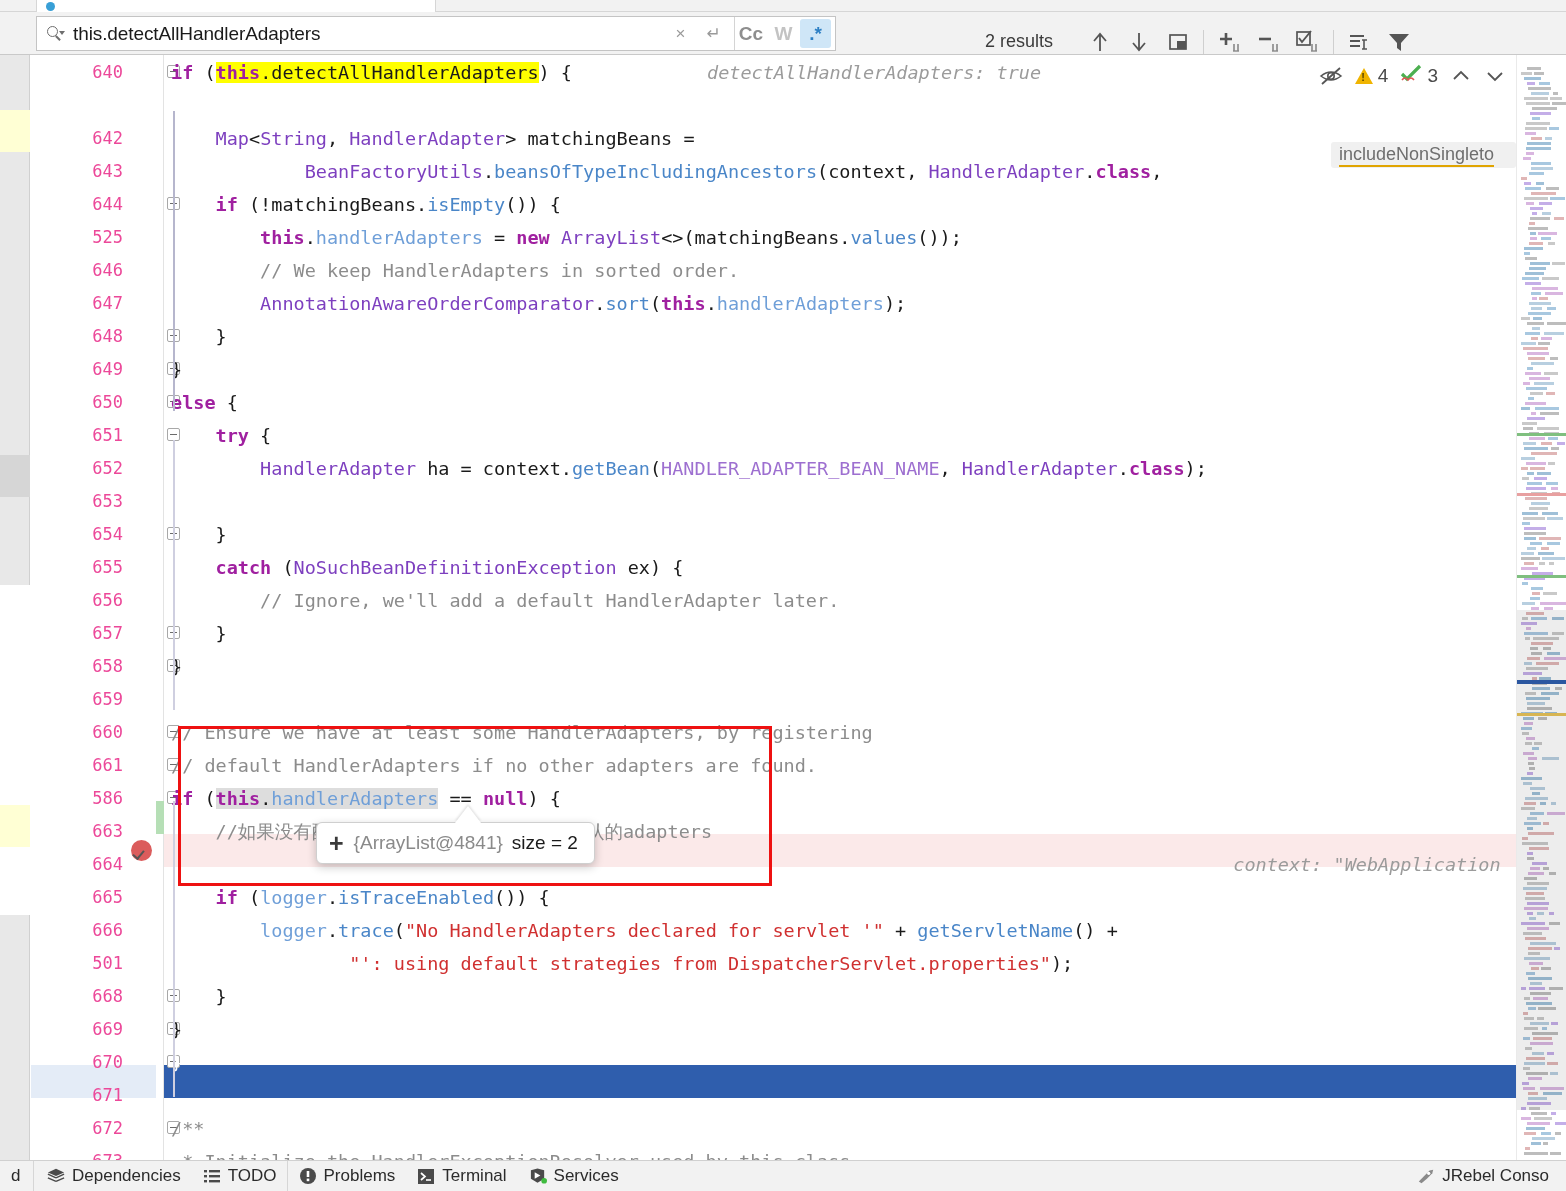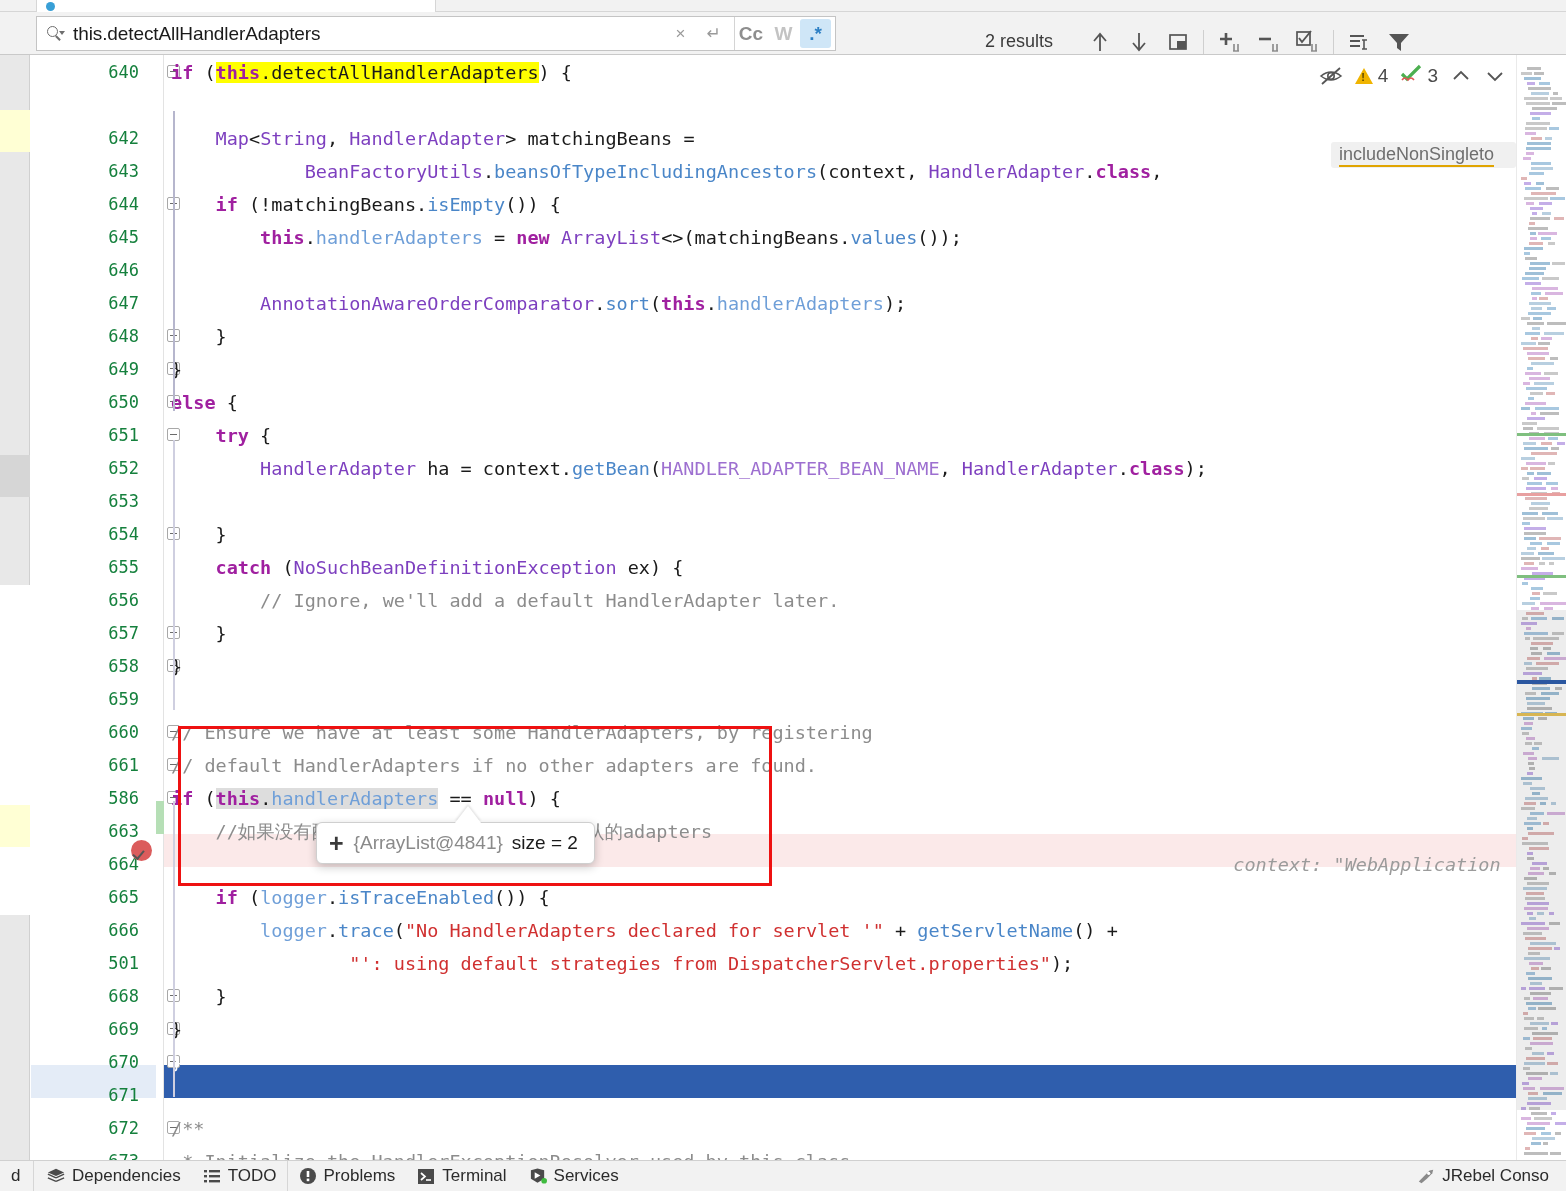--- a/index.html
+++ b/index.html
@@ -99,23 +99,23 @@
     width: 1485px; height: 1105px; background: #ffffff; overflow: hidden;
   }
   .gutter {
     position: absolute; left: 0; top: 0; width: 133px; height: 1105px;
     background: #ffffff; border-right: 1px solid #e3e3e3;
   }
   .codearea { position: absolute; left: 0; top: 0; width: 1485px; height: 1105px; }
 
   .row { position: absolute; left: 0; width: 1485px; height: 33px; }
   .lineno {
-    position: absolute; left: 16px; width: 92px; text-align: right;
+    position: absolute; left: 0; width: 92px; text-align: right;
     font-family: "DejaVu Sans Mono", monospace; font-size: 17px;
-    color: #15803d; line-height: 33px;
+    color: #ec4899; line-height: 33px;
   }
   .codetext {
     position: absolute; left: 140px; top: 0; height: 33px; line-height: 33px;
     font-family: "DejaVu Sans Mono", monospace; font-size: 18.5px;
     color: #1a1a1a; white-space: pre;
   }
   
   .kw   { color: #a020a0; font-weight: bold; }
   .cmt  { color: #8c8c8c; }
   .str  { color: #d03030; }
@@ -347,25 +347,26 @@
           <div class="codetext">            <span class="typ">BeanFactoryUtils</span>.<span class="mth">beansOfTypeIncludingAncestors</span>(context, <span class="typ">HandlerAdapter</span>.<span class="kw">class</span>,</div>
         </div>
         <div class="row" style="top: 133px;">
           <div class="lineno">644</div>
           <div class="fold">
             <div class="box"></div>
           </div>
           <div class="codetext">    <span class="kw">if</span> (!matchingBeans.<span class="mth">isEmpty</span>()) {</div>
         </div>
         <div class="row" style="top: 166px;">
-          <div class="lineno">645</div>
+          <div class="lineno">525</div>
           <div class="codetext">        <span class="kw">this</span>.<span class="fld">handlerAdapters</span> = <span class="kw">new</span> <span class="typ">ArrayList</span>&lt;&gt;(matchingBeans.<span class="mth">values</span>());</div>
         </div>
         <div class="row" style="top: 199px;">
           <div class="lineno">646</div>
+          <div class="codetext">        <span class="cmt">// We keep HandlerAdapters in sorted order.</span></div>
         </div>
         <div class="row" style="top: 232px;">
           <div class="lineno">647</div>
           <div class="codetext">        <span class="typ">AnnotationAwareOrderComparator</span>.<span class="mth">sort</span>(<span class="kw">this</span>.<span class="fld">handlerAdapters</span>);</div>
         </div>
         <div class="row" style="top: 265px;">
           <div class="lineno">648</div>
           <div class="fold">
             <div class="box"></div>
           </div>
@@ -501,20 +502,21 @@
           <div class="lineno">672</div>
           <div class="fold">
             <div class="box"></div>
           </div>
           <div class="codetext"><span class="cmt">/**</span></div>
         </div>
         <div class="row" style="top: 1090px;">
           <div class="lineno">673</div>
           <div class="codetext"><span class="cmt"> * Initialize the HandlerExceptionResolver used by this class.</span></div>
         </div>
+        <div style="position: absolute; left: 676px; top: 1px; height: 33px; line-height: 33px; font-family: &quot;DejaVu Sans Mono&quot;, monospace; font-size: 18.5px; color: rgb(155, 155, 155); font-style: italic; white-space: pre;">detectAllHandlerAdapters: true</div>
         <div style="position: absolute; left: 1180px; top: 793px; height: 33px; line-height: 33px; font-family: &quot;DejaVu Sans Mono&quot;, monospace; font-size: 18.5px; color: rgb(155, 155, 155); font-style: italic; white-space: pre;">  context: "WebApplication</div>
       </div>
 
     <div class="fold-line" style="top:56px;height:300px;background:#b6b6cd;"></div>
     <div class="fold-line" style="top:385px;height:270px;background:#cfcfe0;"></div>
     <div class="fold-line" style="top:746px;height:296px;background:#cfcfe0;"></div>
 
     <div class="bkpt" style="top:785px;"></div>
   </div>
 

